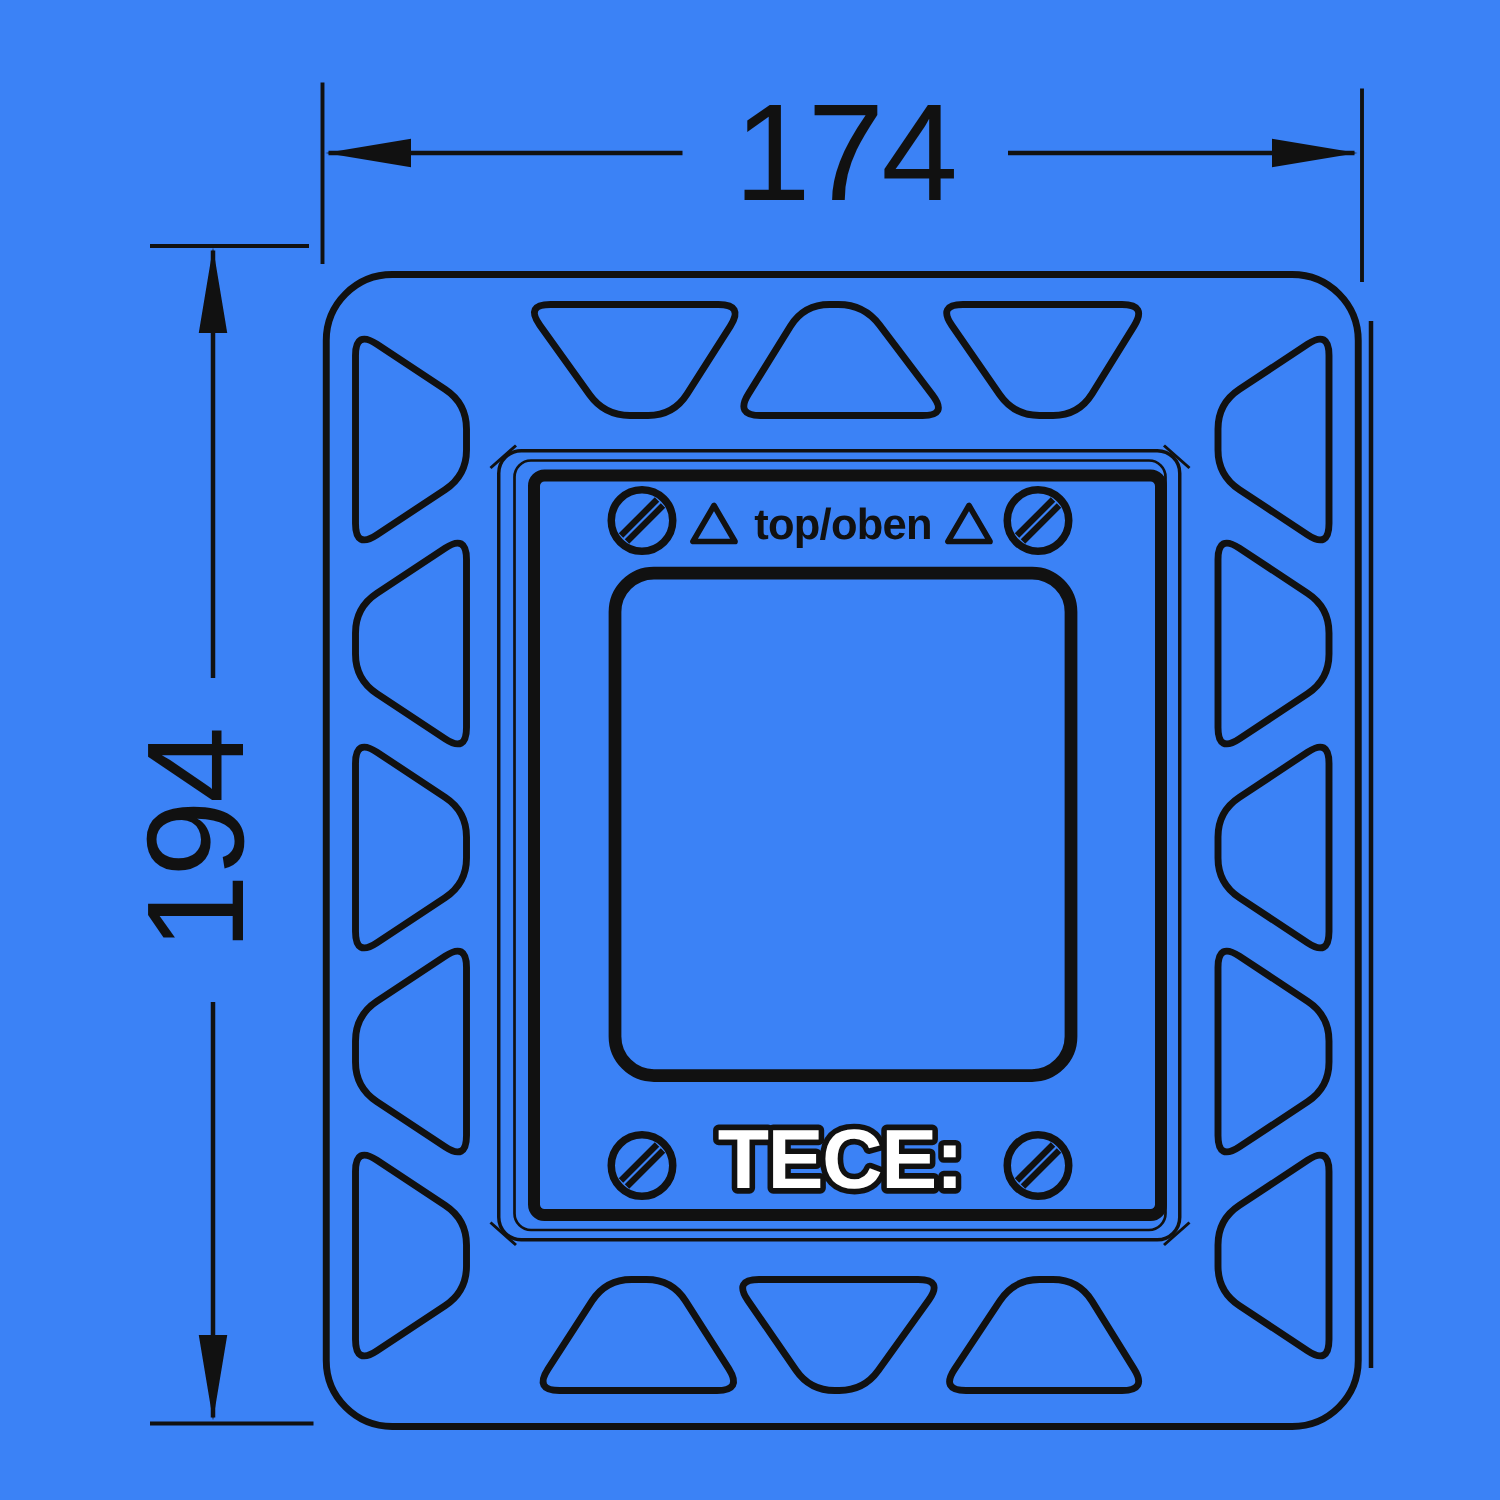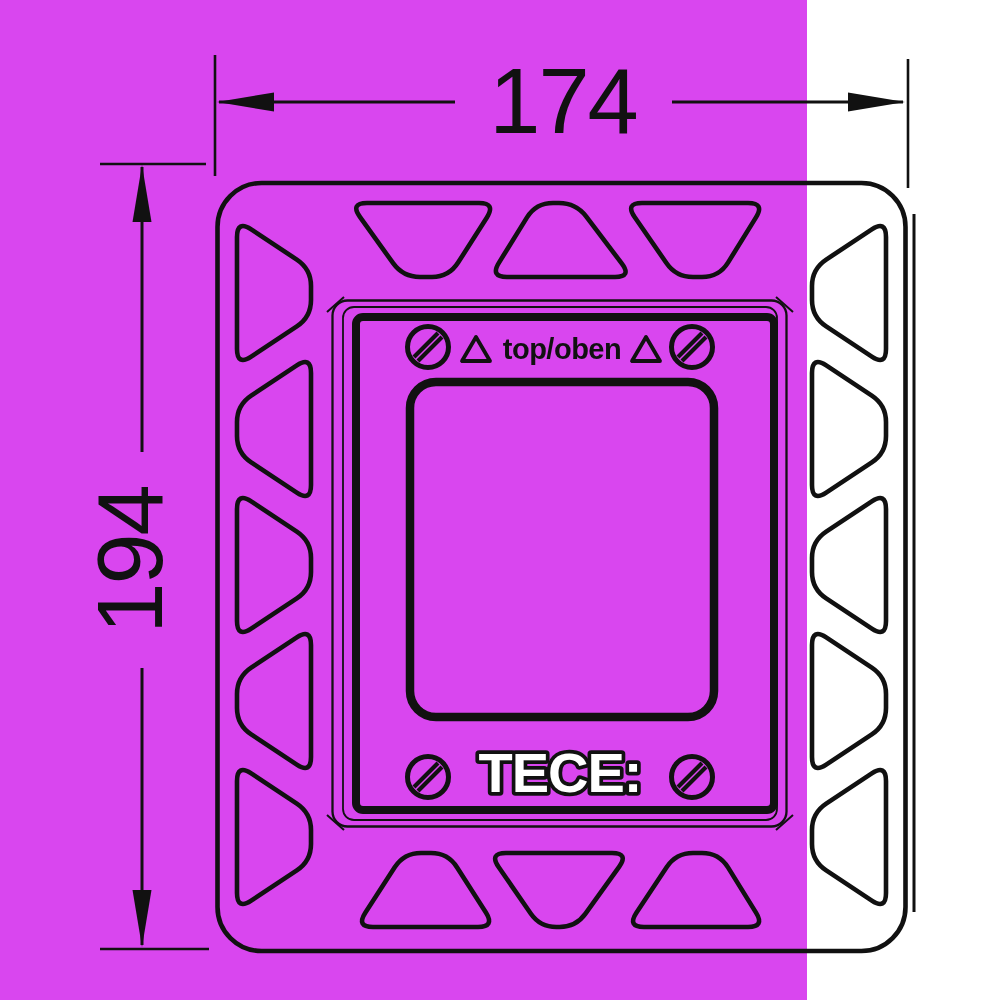--- a/index.html
+++ b/index.html
@@ -1,16 +1,16 @@
 <!DOCTYPE html>
 <html><head>
 <meta charset="utf-8">
 <style>
   html,body{margin:0;padding:0;background:#ffffff;width:1000px;height:1000px;overflow:hidden;}
-  .stage{position:relative;width:807px;height:1000px;background:#d946ef;}
+  .stage{position:relative;width:1000px;height:1000px;background:#3b82f6;}
   svg{display:block;}
   text{font-family:"Liberation Sans", sans-serif;fill:#111;}
   .dim-text{font-size:92px;letter-spacing:-2px;}
   .orient-text{font-size:29px;font-weight:bold;letter-spacing:-0.5px;}
   .logo-text{font-size:56px;font-weight:bold;letter-spacing:-1px;fill:#ffffff;stroke:#111;stroke-width:7.5;paint-order:stroke;stroke-linejoin:round;}
   .ln{stroke:#111;fill:none;}
 </style>
 </head>
 <body>
 

